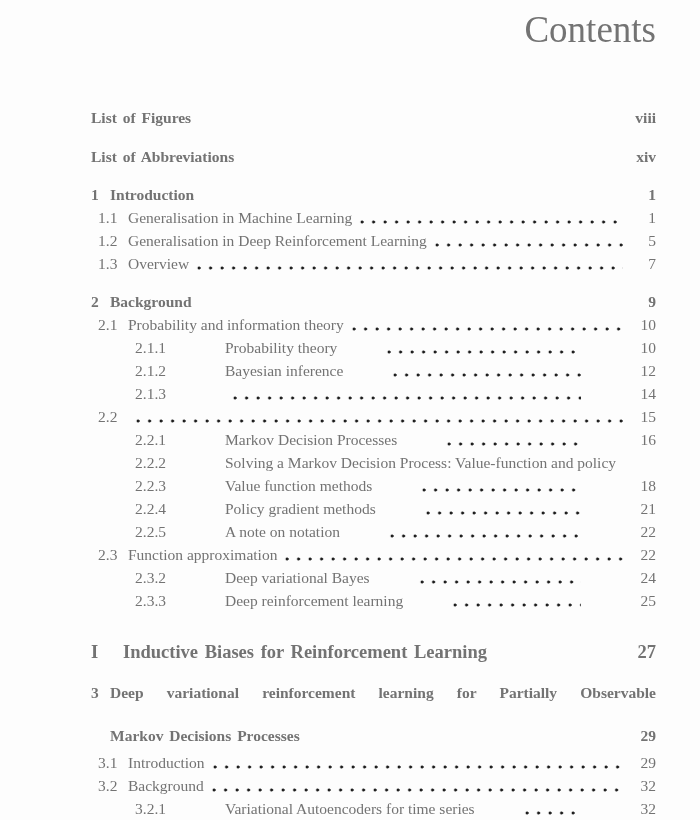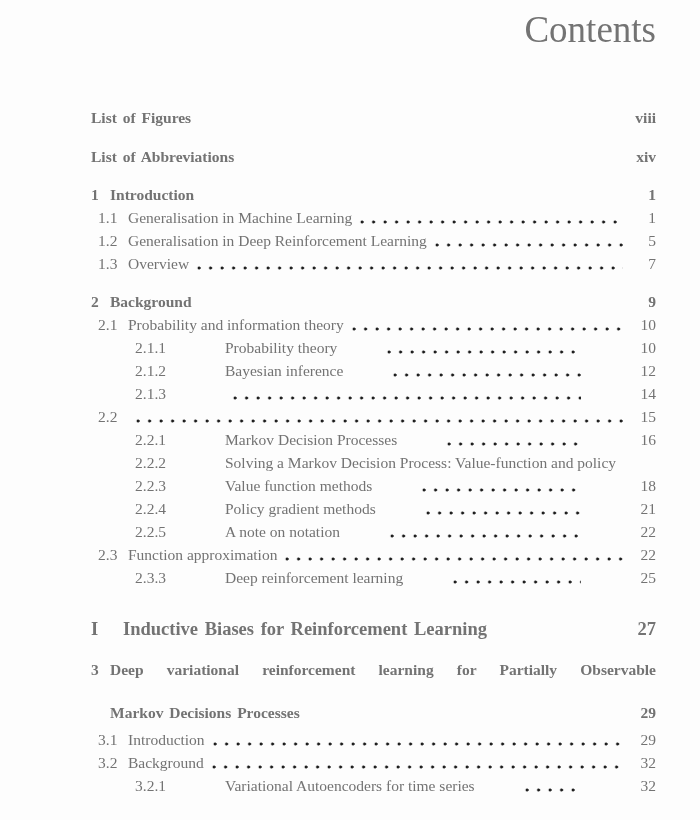--- a/index.html
+++ b/index.html
@@ -195,20 +195,26 @@
         <span class="leader dots"></span>
         <span class="pg">22</span>
       </div>
       <div class="row sec">
         <span class="num">2.3</span>
         <span class="lbl">Function approximation</span>
         <span class="leader dots"></span>
         <span class="pg">22</span>
       </div>
       <div class="row sub">
+        <span class="num">2.3.2</span>
+        <span class="lbl">Deep variational Bayes</span>
+        <span class="leader dots"></span>
+        <span class="pg">24</span>
+      </div>
+      <div class="row sub">
         <span class="num">2.3.3</span>
         <span class="lbl">Deep reinforcement learning</span>
         <span class="leader dots"></span>
         <span class="pg">25</span>
       </div>
       <div class="row part">
         <span class="num">I</span>
         <span class="lbl">Inductive Biases for Reinforcement Learning</span>
         <span class="leader"></span>
         <span class="pg">27</span>

